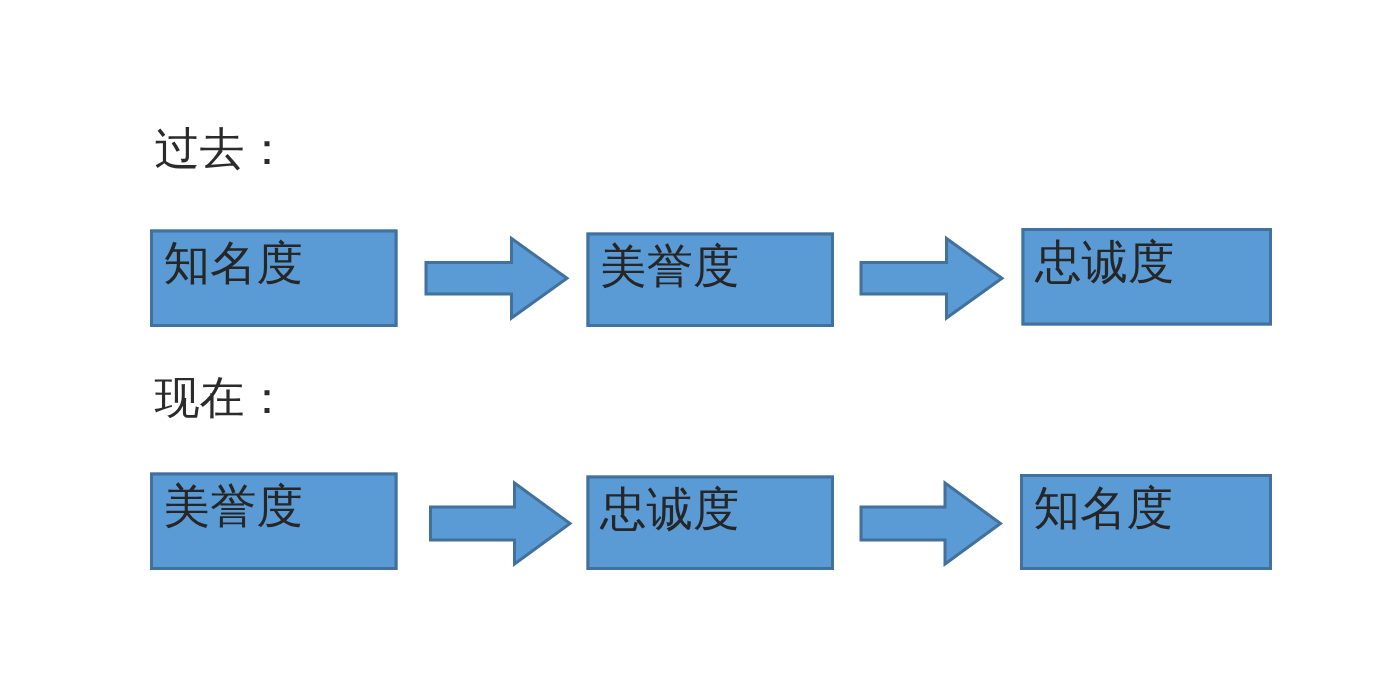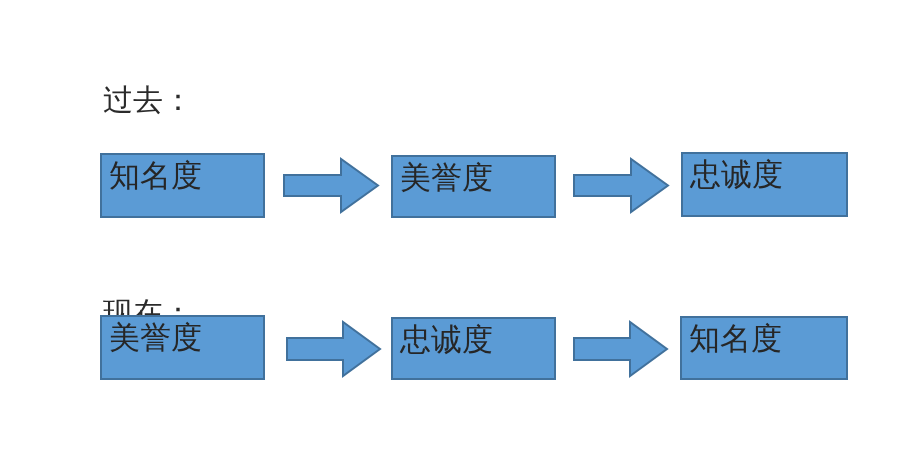--- a/index.html
+++ b/index.html
@@ -80,21 +80,21 @@
   <div class="flow-arrow" style="left:573px; top:158px; width:96px; height:55px;">
     <svg viewBox="0 0 96 55" preserveAspectRatio="none">
       <polygon class="arrow-shape" points="1,17 58,17 58,1 95,27.5 58,54 58,38 1,38"></polygon>
     </svg>
   </div>
 
   <div class="flow-box" style="left:681px; top:152px; width:167px; height:65px;">
     <span class="flow-box-label">忠诚度</span>
   </div>
 
-  <div class="section-label" style="left:103px; top:251px;margin-top:47px;">现在：</div>
+  <div class="section-label" style="left:103px; top:251px;">现在：</div>
 
   <div class="flow-box" style="left:100px; top:315px; width:165px; height:65px;">
     <span class="flow-box-label">美誉度</span>
   </div>
 
   <div class="flow-arrow" style="left:286px; top:321px; width:95px; height:56px;">
     <svg viewBox="0 0 95 56" preserveAspectRatio="none">
       <polygon class="arrow-shape" points="1,17 57,17 57,1 94,28 57,55 57,39 1,39"></polygon>
     </svg>
   </div>

